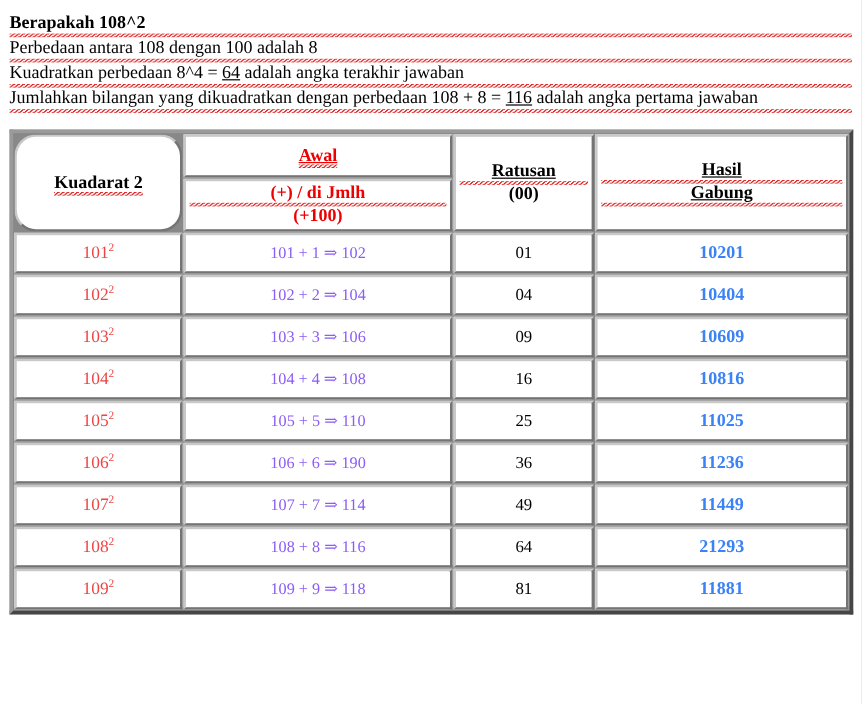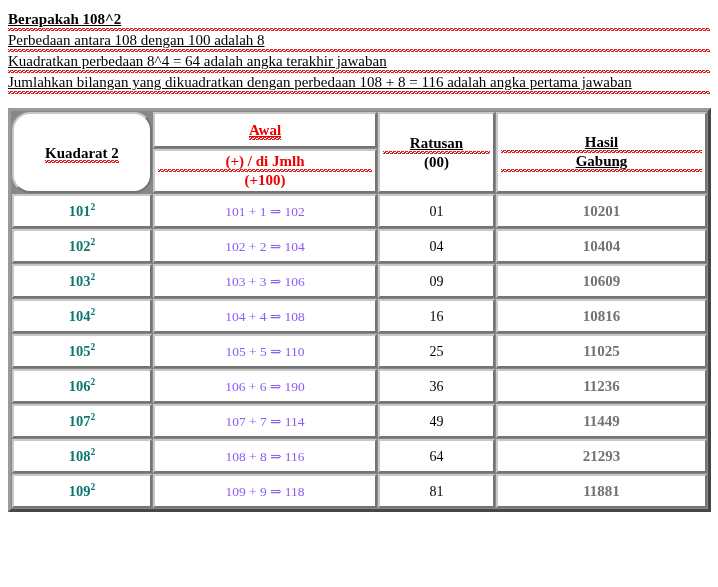--- a/index.html
+++ b/index.html
@@ -44,21 +44,20 @@
     line-height: 1.1;
   }
 
   
   .body-block {
     font-size: 15px;
     line-height: 19px;
   }
   .line {
     white-space: normal;
-    text-decoration: underline;
   }
   .line.bold { font-weight: bold; }
   .u { text-decoration: underline; }
 
   
   .tbl-wrap { padding: 14px 0 0 8px; }
   table.calc {
     border-collapse: separate;
     border-spacing: 1px;
     width: 702px;
@@ -93,36 +92,36 @@
 
   th.h-kuadrat { height: 62px; border-radius: 18px; }
   th.h-awal    { height: 28px; }
   th.h-sub     { height: 32px; }
   th.h-rat, th.h-hasil { height: 62px; }
 
   tbody tr { height: 34px; }
 
   .cell-sq {
     font-size: 14.5px;
-    font-weight: bold;
-    color: #0f766e;
+    font-weight: normal;
+    color: #ef4444;
   }
   .cell-sq sup { font-size: 9.5px; vertical-align: super; }
   .cell-awal {
     font-size: 13.5px;
     color: #8b5cf6;
   }
   .cell-rat {
     font-size: 14px;
     color: #000000;
   }
   .cell-hasil {
     font-size: 15px;
     font-weight: bold;
-    color: #737373;
+    color: #3b82f6;
   }
   .nowrap { white-space: nowrap; }
 </style>
 </head>
 <body>
 
 <div id="doc">
 
 
   <div class="body-block">

